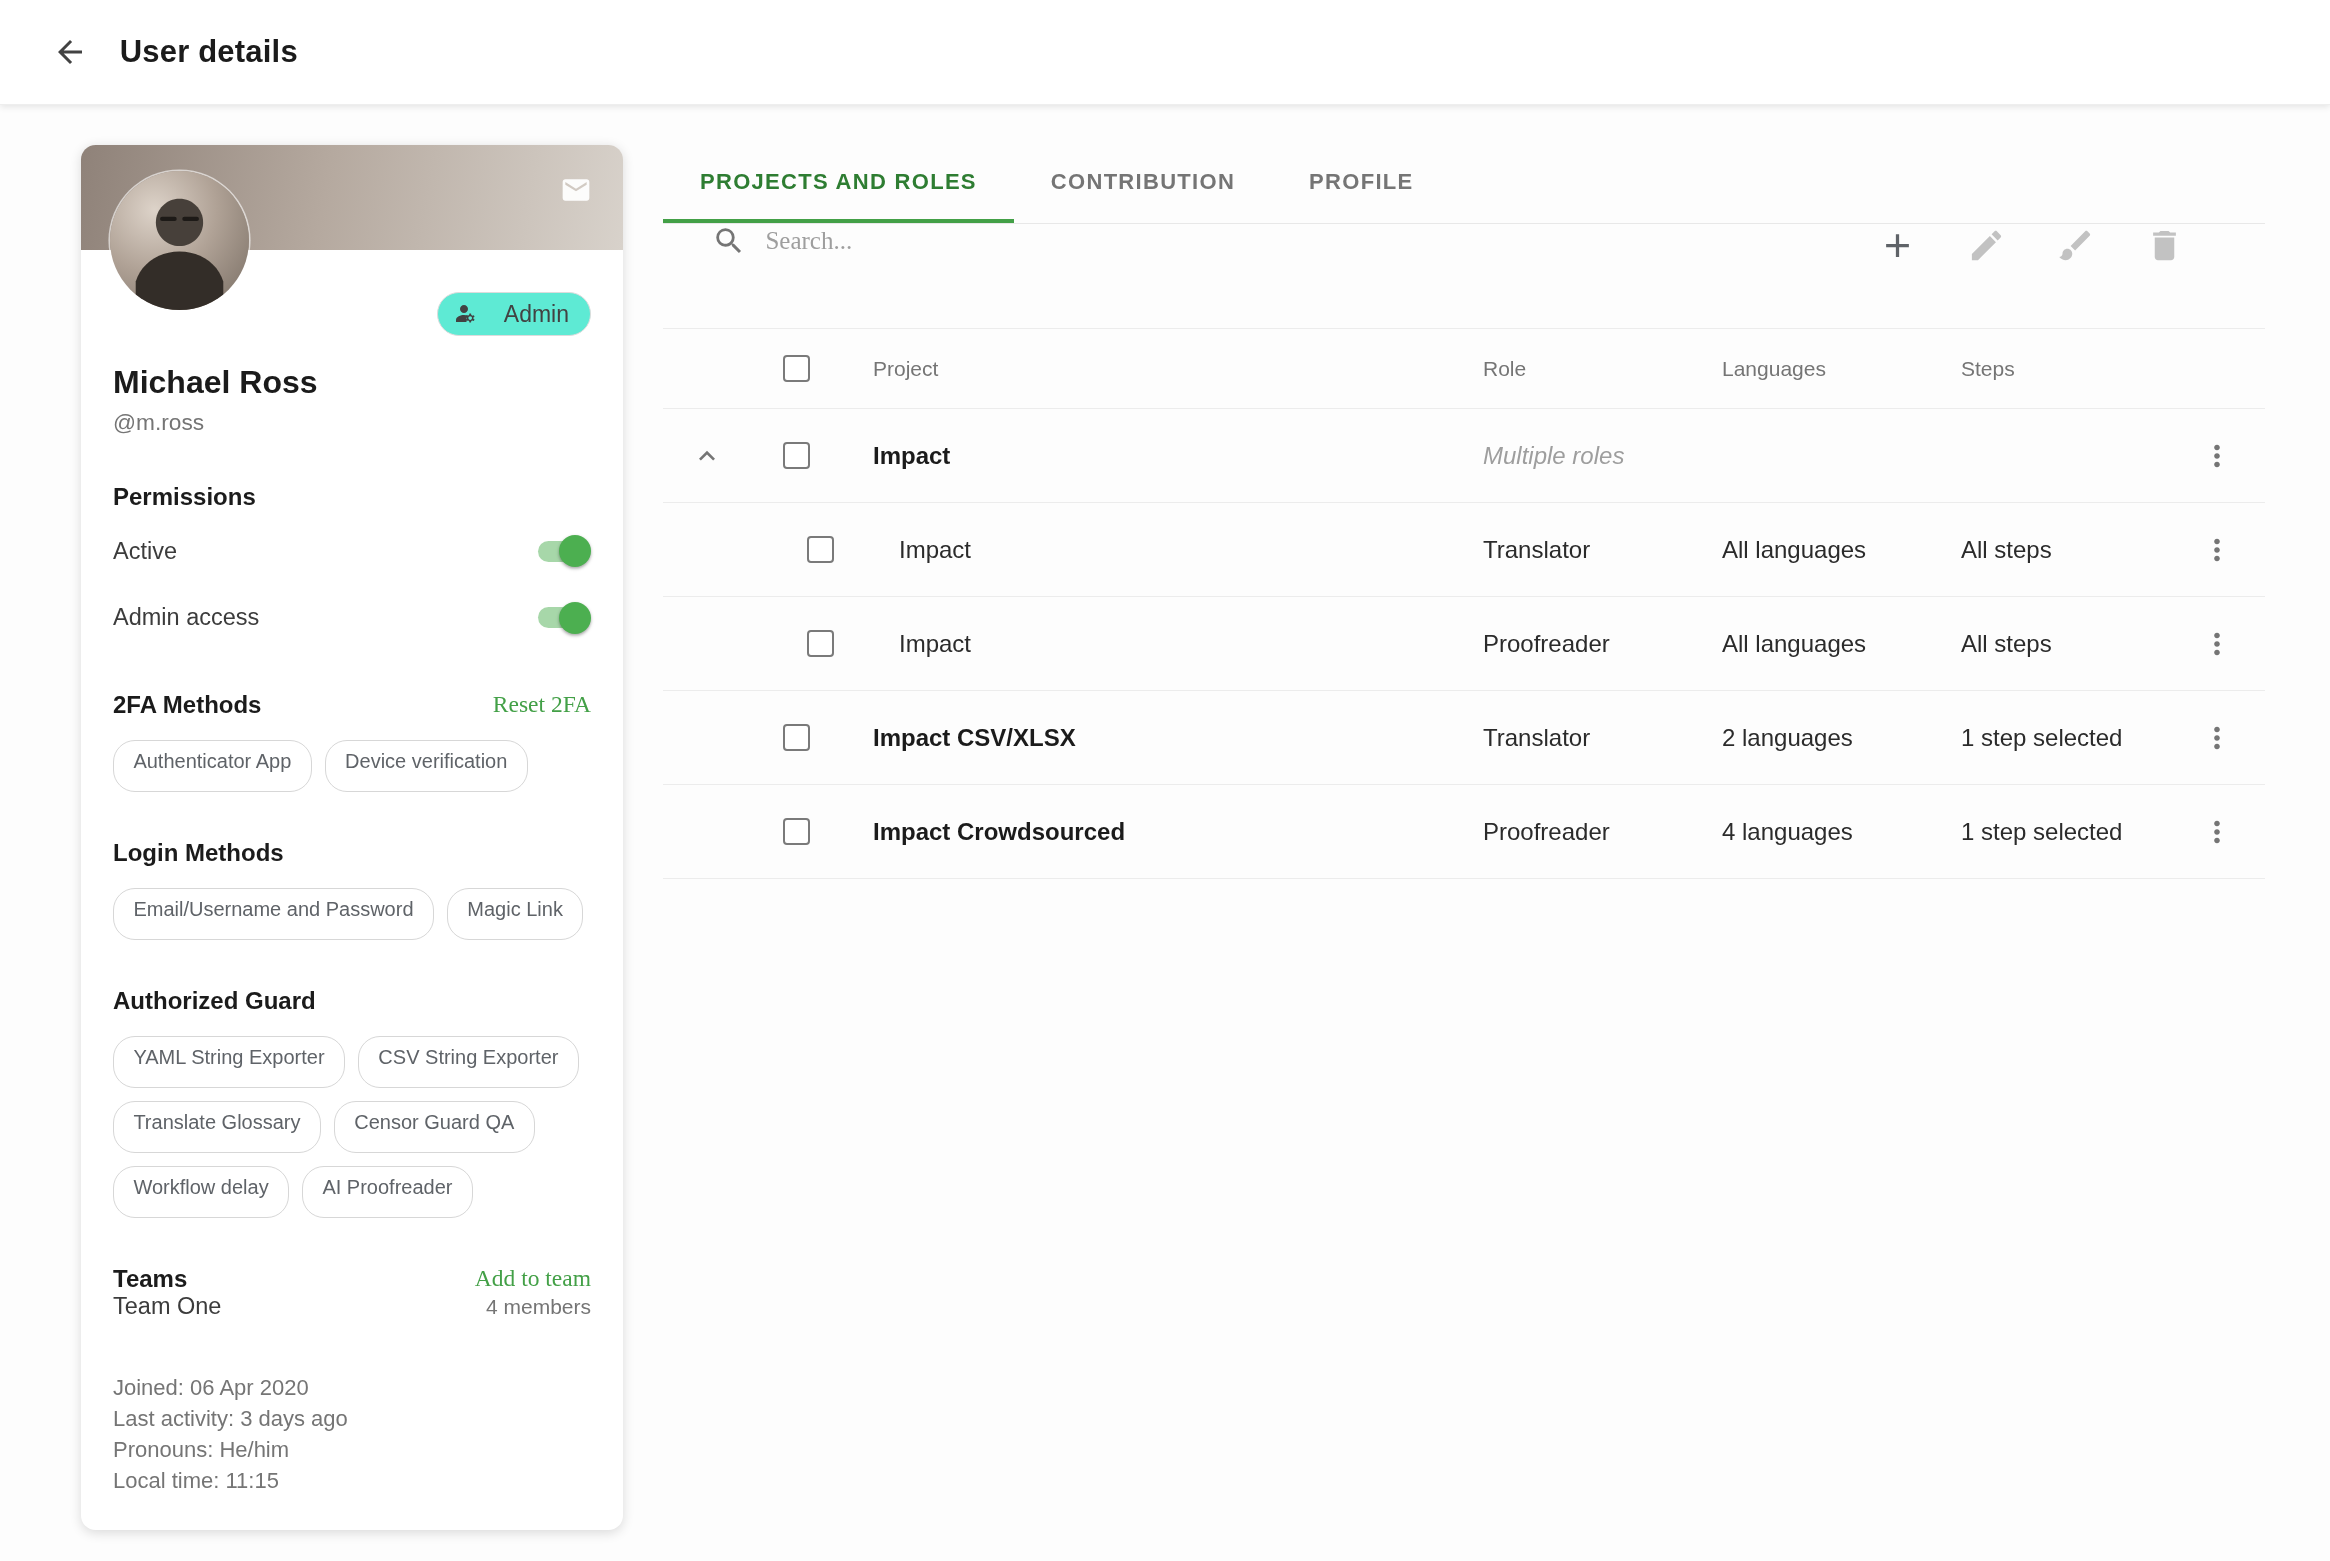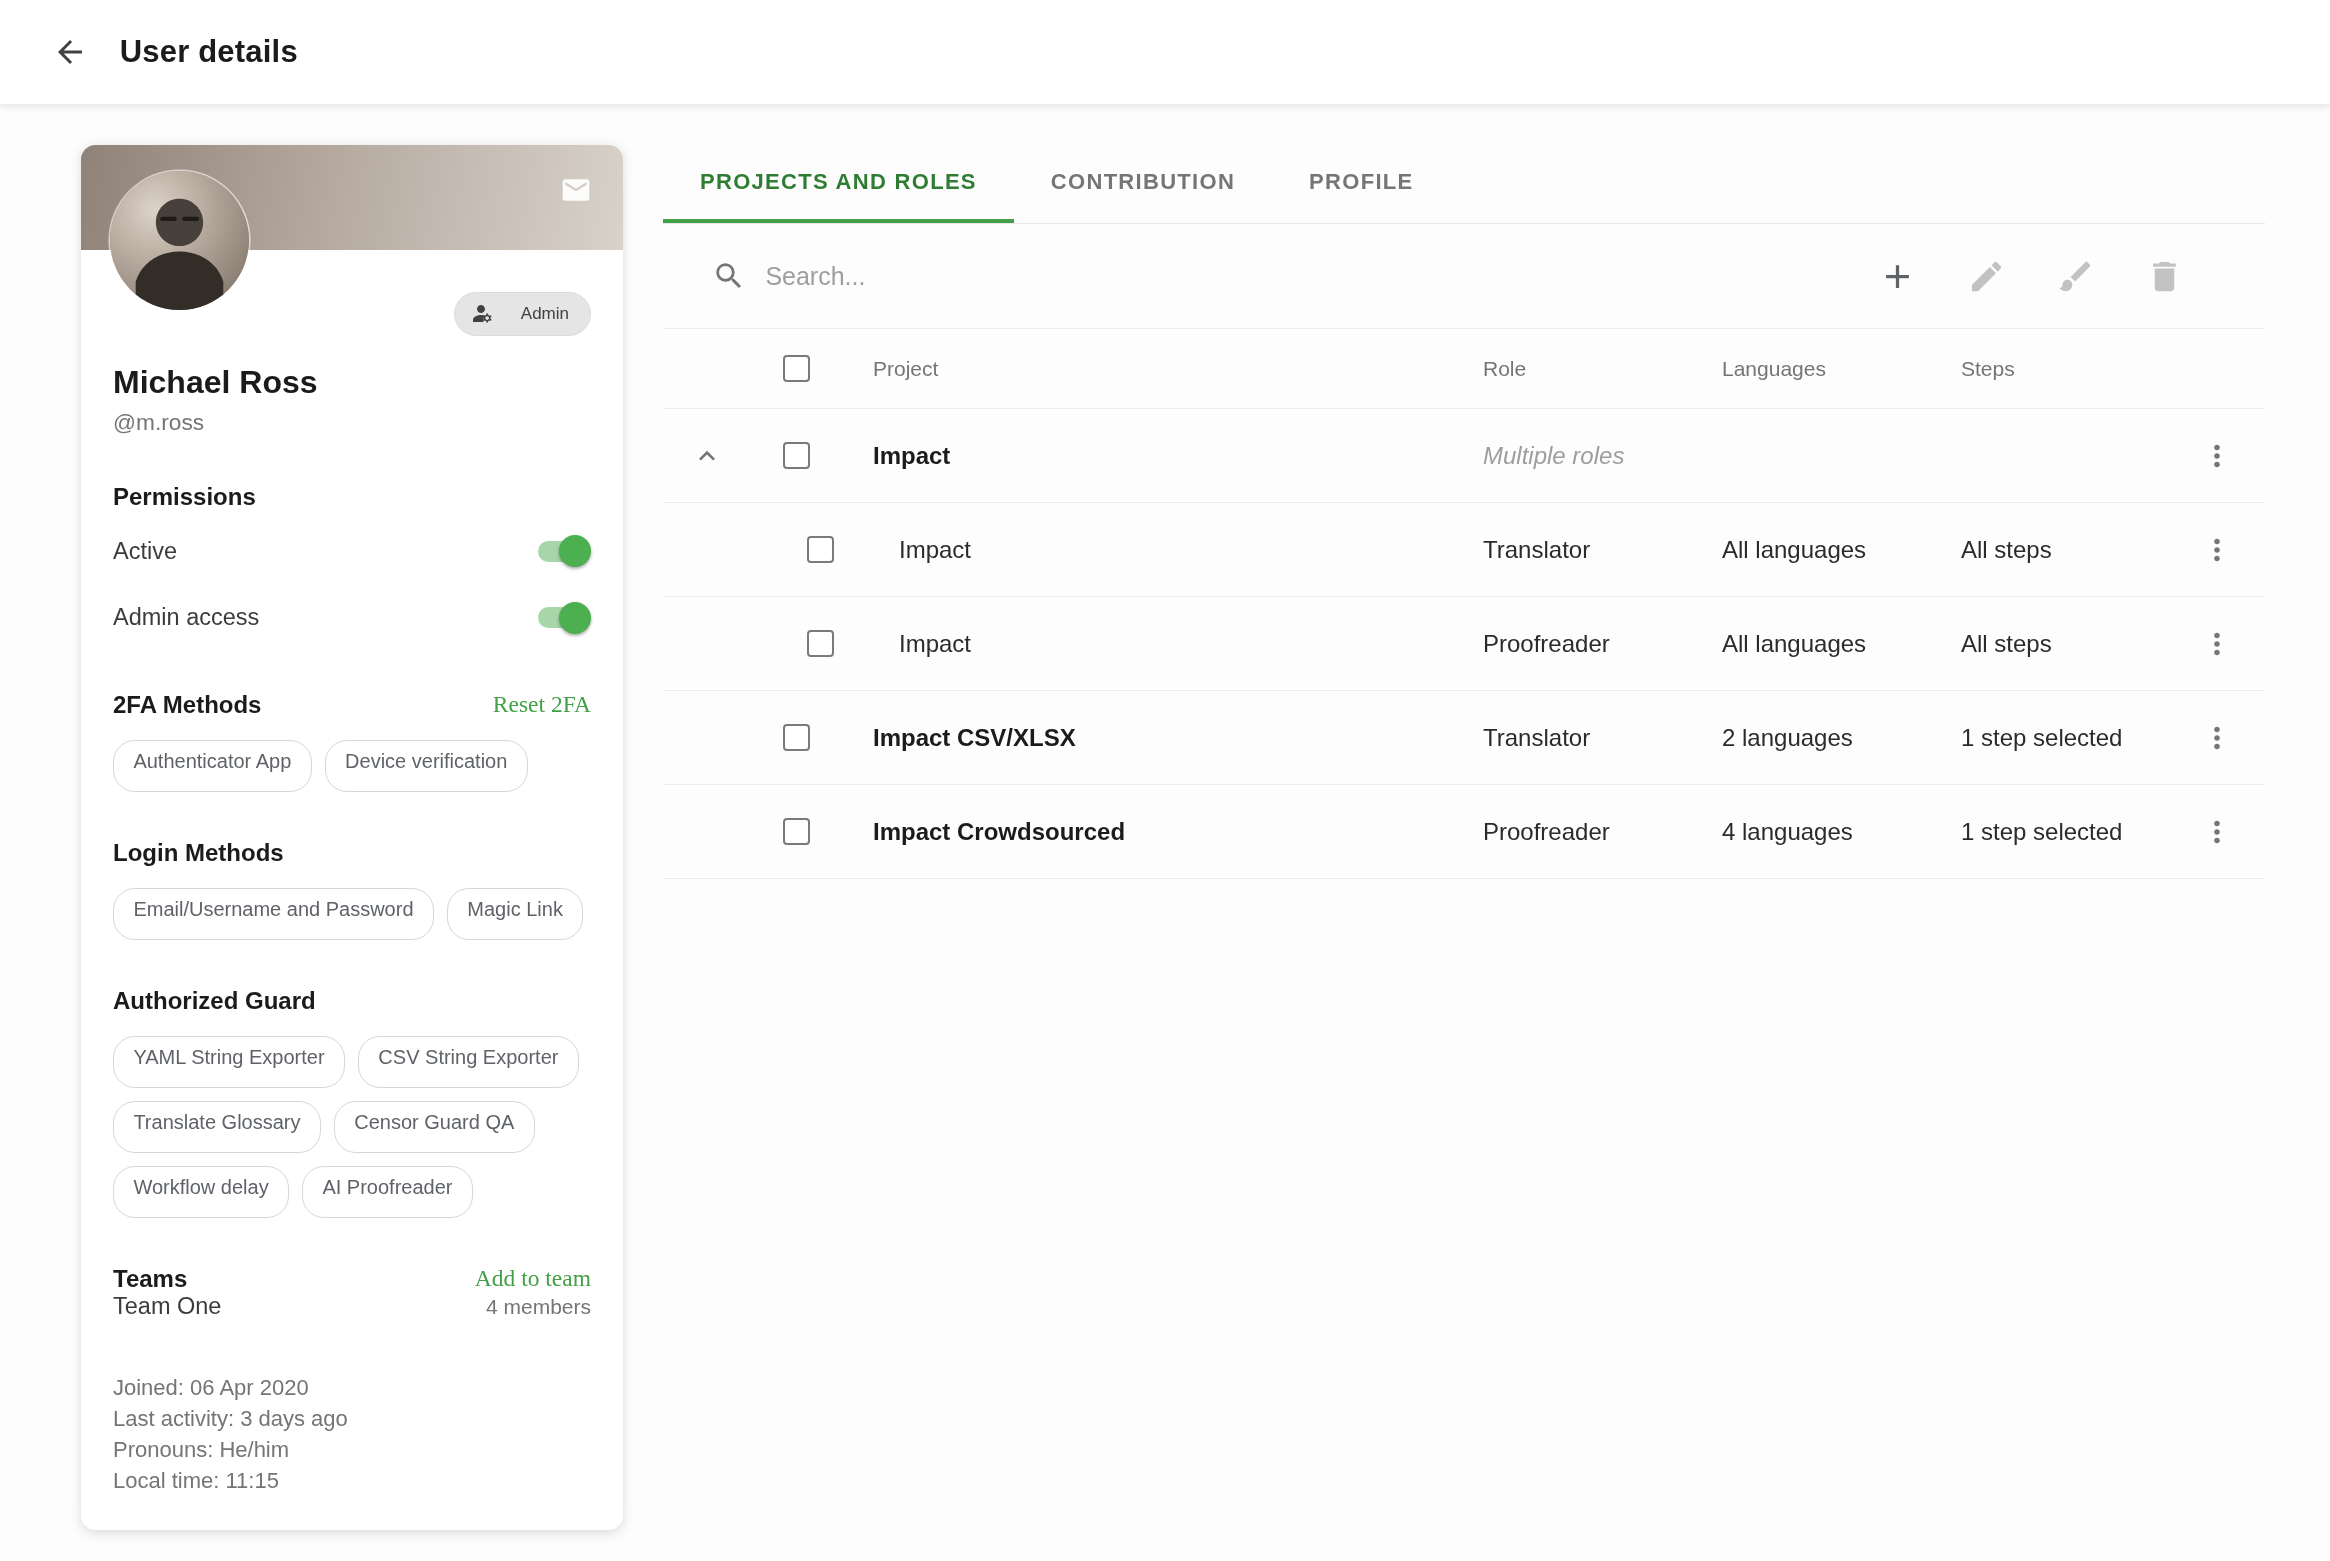--- a/index.html
+++ b/index.html
@@ -62,21 +62,21 @@
     box-shadow: 0 0 0 1.6px rgba(255,255,255,.6);
   }
   .avatar svg { width: 100%; height: 100%; }
 
   .card-body { padding: 0 32px 34px; }
   .badge-row { display: flex; justify-content: flex-end; padding-top: 42px; }
   .badge {
     display: inline-flex; align-items: center; gap: 26px;
     height: 44px; padding: 0 21px 0 16px;
     border: 0.8px solid #dcdcdc; border-radius: 22.7px;
-    background: #e5e5e5; font-size: 17px; color: #424242; cursor: pointer;
+    background: #5eead4; font-size: 23px; color: #424242; cursor: pointer;
   }
   .badge svg { width: 24px; height: 24px; fill: #424242; }
 
   .user-name { margin-top: 27.5px; font-size: 32px; font-weight: 700; color: #1b1b1b; }
   .user-handle { margin-top: 8px; font-size: 22.7px; color: #757575; }
   .email-row { margin-top: 9.7px; display: flex; align-items: center; justify-content: space-between; }
   .email { font-size: 23.5px; color: #43a047; text-decoration: none; }
   .copy-btn { width: 39px; height: 39px; border: none; background: transparent; cursor: pointer; }
   .copy-btn svg { width: 34px; height: 34px; fill: #757575; }
 
@@ -113,21 +113,21 @@
   .tabs { display: flex; border-bottom: 0.8px solid #e8e8e8; }
   .tab {
     height: 78px; padding: 0 37px;
     display: flex; align-items: center;
     font-size: 22px; letter-spacing: 1.3px; font-weight: 700;
     color: #757575; background: none; border: none; cursor: pointer;
     border-bottom: 4px solid transparent; font-family: inherit;
   }
   .tab.active { color: #2e7d32; border-bottom-color: #43a047; }
 
-  .search-row { height: 104px; display: flex; align-items: center; padding: 0 13px 0 49px; }
+  .search-row { height: 104px; display: flex; align-items: flex-start; padding: 0 13px 0 49px; font-family: Liberation Serif, serif; }
   .search-left { display: flex; align-items: center; flex: 1; gap: 19.4px; }
   .search-left svg { width: 34px; height: 34px; fill: #757575; flex: none; }
   .search-input {
     flex: 1; border: none; outline: none; background: transparent;
     font-size: 25px; color: #212121; font-family: inherit;
   }
   .search-input::placeholder { color: #9e9e9e; }
   .toolbar { display: flex; align-items: center; gap: 47px; padding-right: 65px; }
   .tool-btn { width: 42px; height: 42px; border: none; background: transparent; cursor: pointer; }
   .tool-btn svg { width: 39px; height: 39px; }

